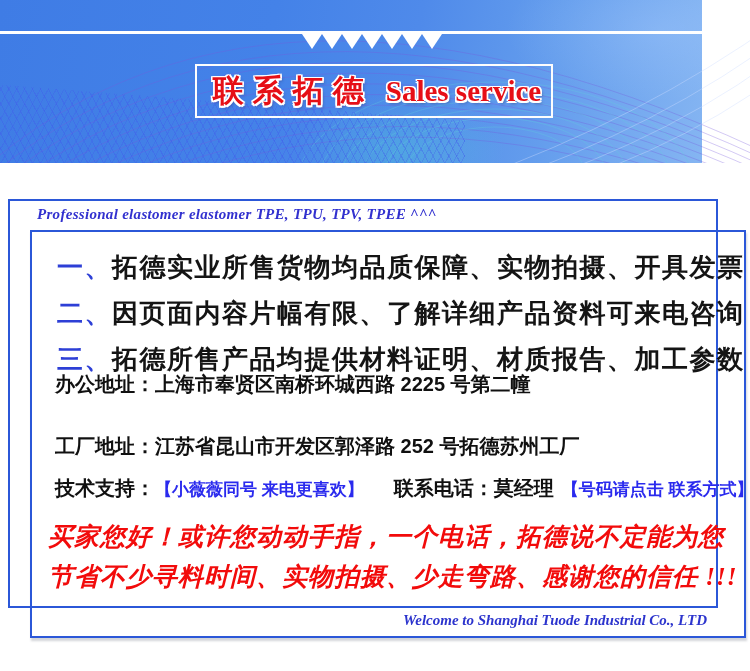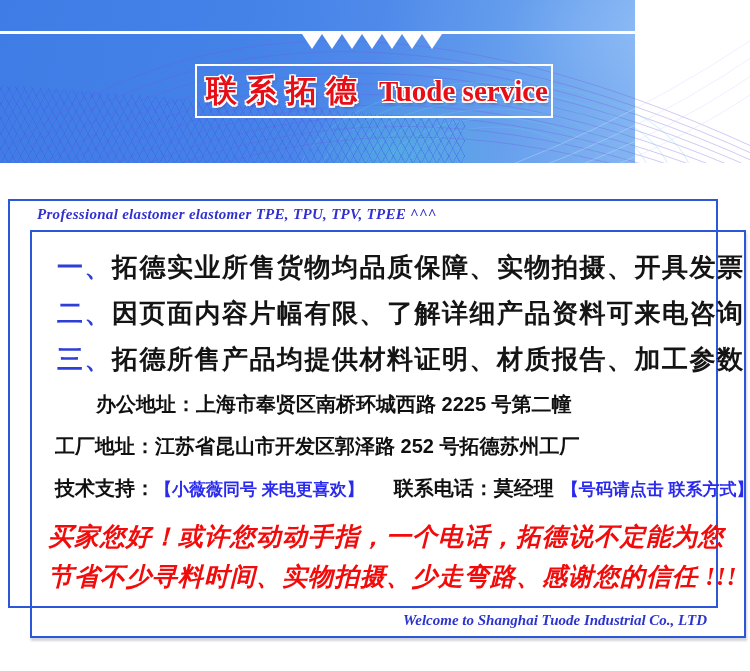--- a/index.html
+++ b/index.html
@@ -1,21 +1,21 @@
 <!DOCTYPE html>
 <html><head>
 <meta charset="utf-8">
 <style>
   * { margin:0; padding:0; box-sizing:border-box; }
   body { background:#ffffff; font-family:"Liberation Sans","DejaVu Sans",sans-serif; }
   #stage { position:relative; width:750px; height:671px; background:#ffffff; overflow:hidden; margin:0 auto; }
 
   
   .banner {
-    position:absolute; left:0; top:0; width:635px; height:163px;
+    position:absolute; left:0; top:0; width:702px; height:163px;
     background:
       radial-gradient(150px 80px at 400px 150px, rgba(80,205,215,0.40), rgba(80,205,215,0) 70%),
       radial-gradient(220px 100px at 660px 30px, rgba(170,205,255,0.30), rgba(170,205,255,0) 70%),
       linear-gradient(100deg, #3f7ce5 0%, #4482e8 38%, #4f8aea 58%, #659eed 78%, #85b5f2 100%);
   }
   .banner-mesh {
     position:absolute; left:0; top:0; width:750px; height:163px;
     background:
       repeating-linear-gradient(62deg,  rgba(65,90,235,0.38) 0 1px, transparent 1px 7px),
       repeating-linear-gradient(118deg, rgba(65,90,235,0.30) 0 1px, transparent 1px 7px);
@@ -74,21 +74,21 @@
     font-weight:bold; font-size:26px; letter-spacing:1.5px; color:#141414;
   }
   .notice .num { color:#2d3fd6; }
   .n1 { top:250px; } .n2 { top:296px; } .n3 { top:342px; }
 
   .contact {
     position:absolute; left:55px; white-space:nowrap;
     font-family:"Liberation Sans","DejaVu Sans",sans-serif;
     font-weight:600; font-size:20px; color:#101010;
   }
-  .c1 { top:391px;margin-left:41px; } .c2 { top:433px;text-align:right; } .c3 { top:475px; }
+  .c1 { top:371px; } .c2 { top:433px;text-align:right; } .c3 { top:475px; }
   .blue-note { font-size:17px; font-weight:600; color:#2a2aee; cursor:pointer;text-align:center; }
   .gap-lg { display:inline-block; width:30px; }
   .gap-sm { display:inline-block; width:8px; }
 
   .promo {
     position:absolute; left:48px; white-space:nowrap;
     font-family:Liberation Serif, serif;
     font-style:italic; font-weight:bold; font-size:25px; letter-spacing:1px; color:#f20b0b;
   }
   .p1 { top:520px; } .p2 { top:560px; }
@@ -139,21 +139,21 @@
       <span class="tri"></span>
       <span class="tri"></span>
       <span class="tri"></span>
       <span class="tri"></span>
       <span class="tri"></span>
       <span class="tri"></span>
       <span class="tri"></span>
     </div>
     <div class="title-box">
       <span class="title-cn">联系拓德</span>
-      <span class="title-en">Tuode service</span>
+      <span class="title-en">Sales service</span>
     </div>
   </div>
 
   <div class="frame-outer"></div>
   <div class="frame-inner"></div>
 
   <div class="tagline">Professional elastomer elastomer TPE, TPU, TPV, TPEE ^^^</div>
 
   <div class="notice n1">
     <span class="num">一、</span><span>拓德实业所售货物均品质保障、实物拍摄、开具发票 .</span>

